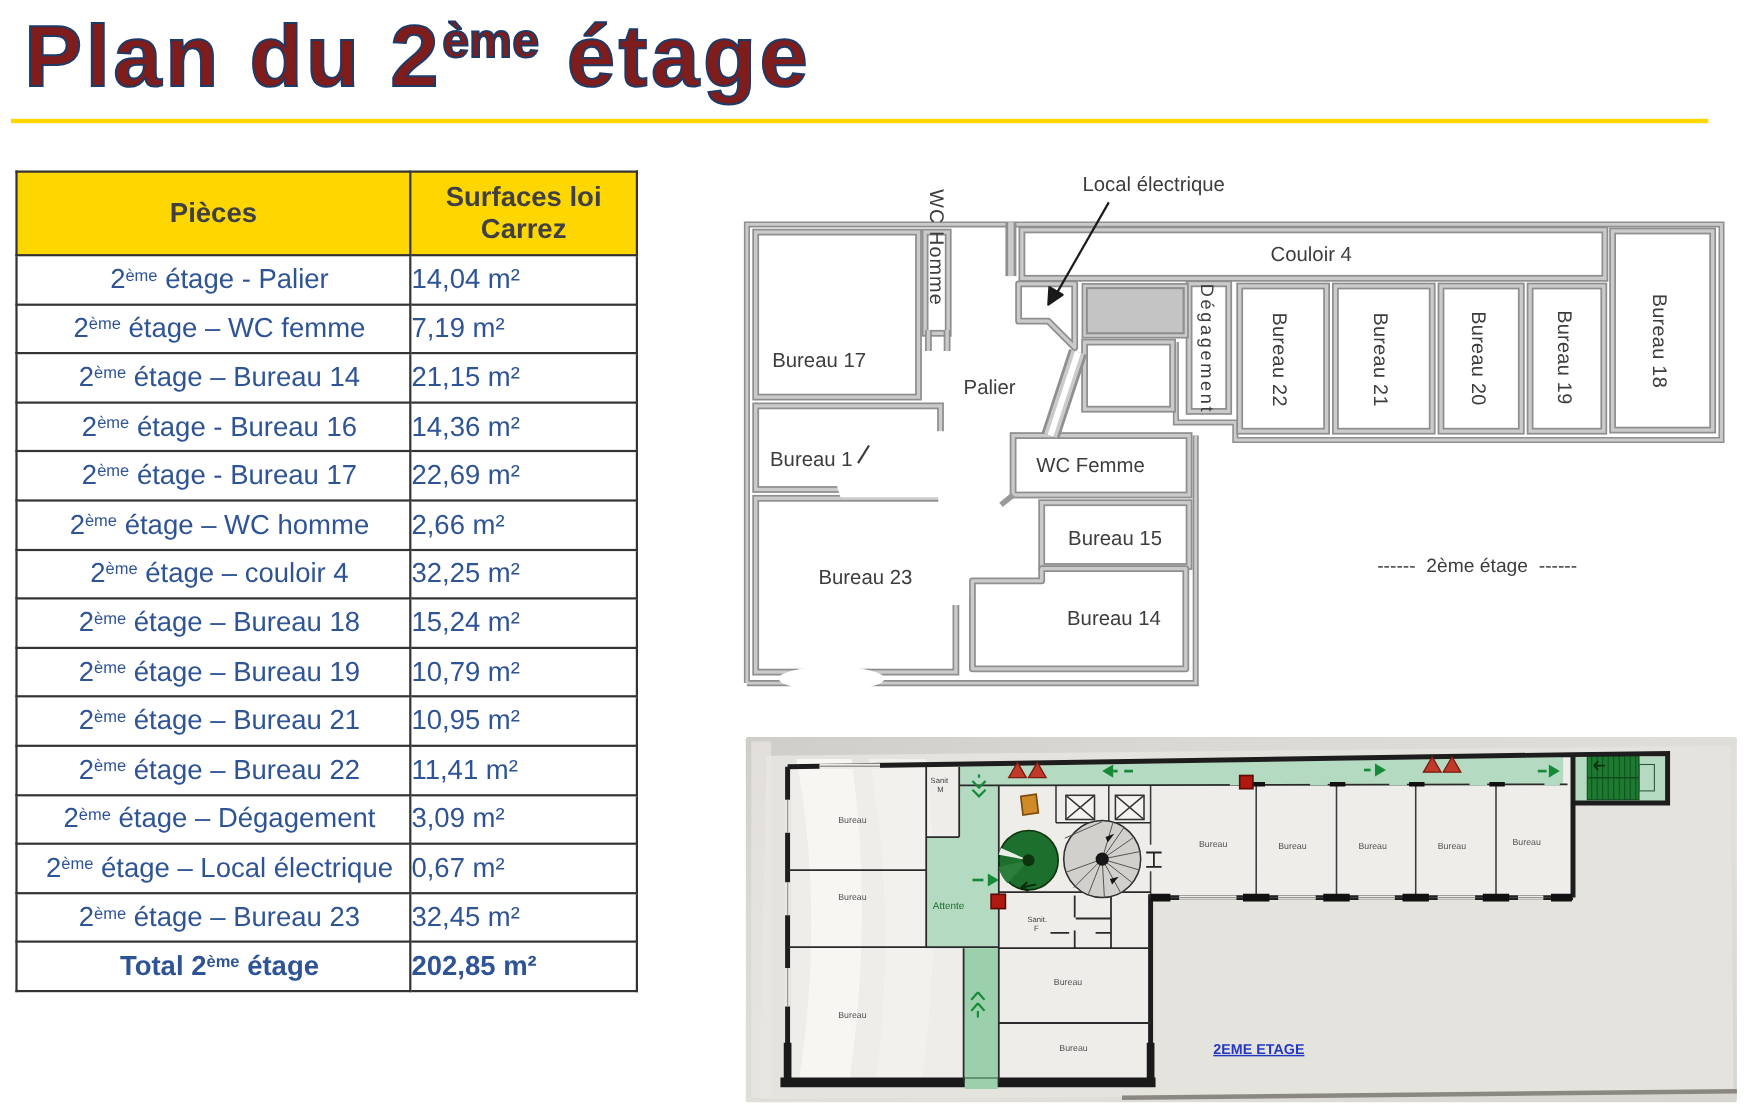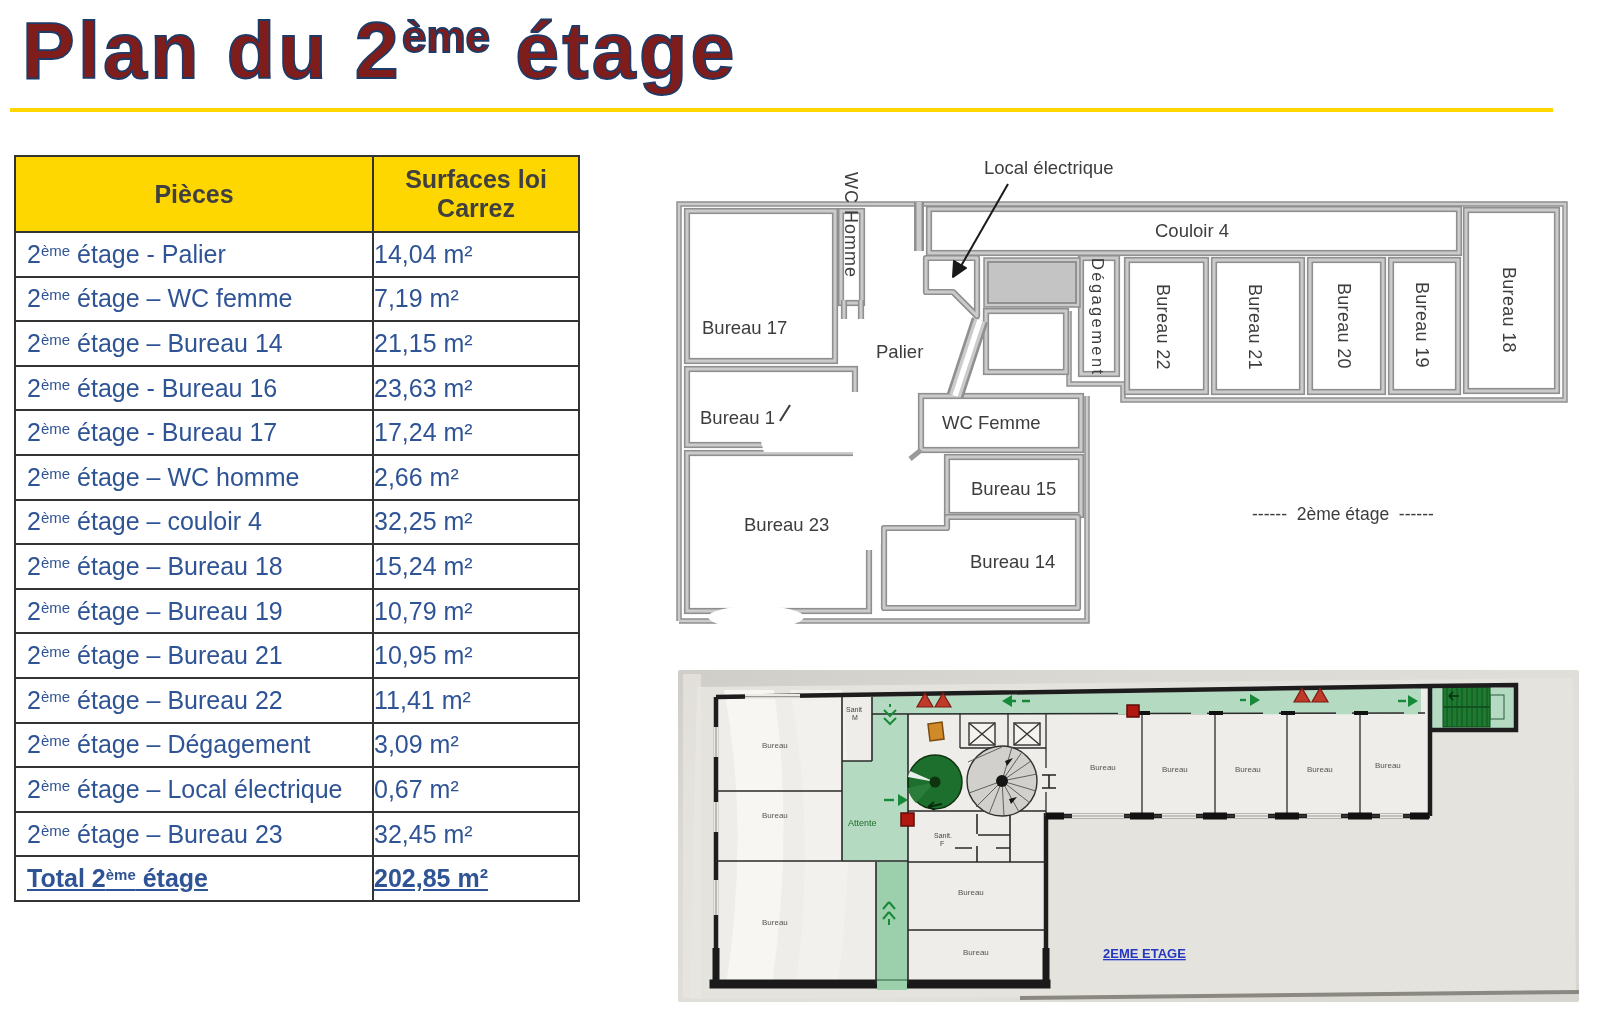--- a/index.html
+++ b/index.html
@@ -5,24 +5,24 @@
   html,body{margin:0;padding:0;}
   body{width:1600px;height:1014px;background:#ffffff;font-family:"Liberation Sans",sans-serif;position:relative;overflow:hidden;}
   .title{position:absolute;left:22px;top:5px;font-size:79px;font-weight:bold;color:#7f1d1d;letter-spacing:3.2px;-webkit-text-stroke:1.8px #1e3a66;}
   .title sup{font-size:44px;font-weight:bold;vertical-align:26px;letter-spacing:0;}
   .rule{position:absolute;left:10px;top:108px;width:1543px;height:4px;background:#ffd700;}
   table.surf{position:absolute;left:14px;top:155px;border-collapse:collapse;table-layout:fixed;width:564px;color:#2f5496;font-size:25px;}
   table.surf td,table.surf th{border:2px solid #333333;padding:0;}
   table.surf col.c1{width:358px;}
   table.surf col.c2{width:206px;}
   th.hdr{background:#ffd700;color:#404040;font-size:25px;font-weight:bold;height:74px;text-align:center;}
-  table.surf td.n{text-align:left;padding-left:11px;height:42.6px;}
+  table.surf td.n{text-align:center;padding-left:11px;height:42.6px;}
   td.v{}
   sup.e{font-size:15px;vertical-align:7px;}
-  .tot{font-weight:bold;text-decoration:underline;}
+  .tot{font-weight:bold;}
 </style>
 </head>
 <body>
 
 <div class="title">Plan du 2<sup>ème</sup> étage</div>
 
 <div class="rule"></div>
 
 <table class="surf">
 <colgroup>
@@ -41,25 +41,25 @@
 <tr>
         <td class="n">2<sup class="e">ème</sup> étage – WC femme</td>
         <td class="v">7,19 m²</td>
       </tr>
 <tr>
         <td class="n">2<sup class="e">ème</sup> étage – Bureau 14</td>
         <td class="v">21,15 m²</td>
       </tr>
 <tr>
         <td class="n">2<sup class="e">ème</sup> étage - Bureau 16</td>
-        <td class="v">23,63 m²</td>
+        <td class="v">14,36 m²</td>
       </tr>
 <tr>
         <td class="n">2<sup class="e">ème</sup> étage - Bureau 17</td>
-        <td class="v">17,24 m²</td>
+        <td class="v">22,69 m²</td>
       </tr>
 <tr>
         <td class="n">2<sup class="e">ème</sup> étage – WC homme</td>
         <td class="v">2,66 m²</td>
       </tr>
 <tr>
         <td class="n">2<sup class="e">ème</sup> étage – couloir 4</td>
         <td class="v">32,25 m²</td>
       </tr>
 <tr>

